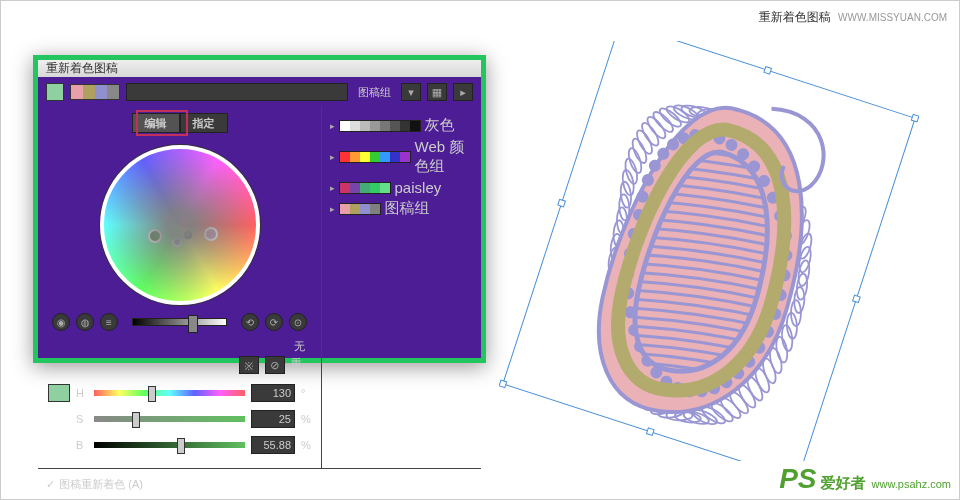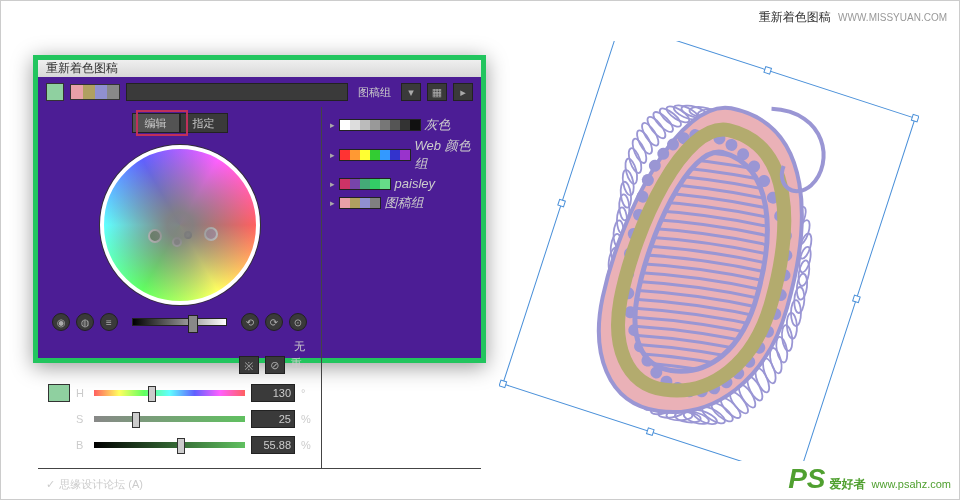--- a/index.html
+++ b/index.html
@@ -1,36 +1,36 @@
 <!DOCTYPE html>
 <html><head>
 <meta charset="utf-8">
 <style>
   * { box-sizing: border-box; margin: 0; padding: 0; }
   body { width: 960px; height: 500px; background: #fff; font-family: "Microsoft YaHei", sans-serif; font-size: 11px; position: relative; overflow: hidden; border: 1px solid #ccc; }
   .top-watermark { position: absolute; top: 8px; right: 12px; font-size: 12px; color: #333; }
   .top-watermark .url { font-size: 10px; color: #999; margin-left: 4px; }
   .bottom-watermark { position: absolute; bottom: 4px; right: 8px; display: flex; align-items: baseline; justify-content: flex-end; }
   .bottom-watermark .ps { font-size: 28px; font-weight: bold; font-style: italic; color: #50a030; }
-  .bottom-watermark .zh { font-size: 12px; font-weight: bold; color: #50a030; margin-left: 4px; }
+  .bottom-watermark .zh { font-size: 15px; font-weight: bold; color: #50a030; margin-left: 4px; }
   .bottom-watermark .url { font-size: 11px; color: #50a030; margin-left: 6px; }
   .dialog { position: absolute; left: 32px; top: 54px; width: 453px; height: 308px; background: #4c1d95; border: 5px solid #22c55e; box-shadow: 0 4px 20px rgba(0,0,0,0.4); color: #ccc; display: flex; flex-direction: column; }
   .titlebar { height: 24px; background: linear-gradient(#efefef,#d8d8d8); color: #333; display: flex; align-items: center; padding: 0 8px; font-size: 12px; }
   .toolbar-row { display: flex; align-items: center; padding: 6px 8px; gap: 6px; }
   .swatch-sm { width: 18px; height: 18px; border: 1px solid #333; background: #8fd0a0; }
   .swatch-strip { display: flex; height: 16px; border: 1px solid #333; }
   .swatch-strip div { width: 12px; height: 14px; }
   .dropdown { flex: 1; height: 18px; background: #3a3a3a; border: 1px solid #222; }
   .preset-label { color: #ccc; font-size: 11px; padding: 0 4px; }
   .icon-btn { width: 20px; height: 18px; background: #3a3a3a; border: 1px solid #222; display: flex; align-items: center; justify-content: center; color: #aaa; }
   .body { display: flex; flex: 1; }
   .left-panel { flex: 1; padding: 6px 10px 10px 10px; display: flex; flex-direction: column; }
   .right-panel { width: 160px; padding: 6px 8px; border-left: 1px solid #444; }
   .tabs { display: flex; justify-content: center; margin-bottom: 6px; position: relative; }
-  .tab { width: 48px; height: 20px; background: #3a3a3a; border: 1px solid #222; color: #ccc; display: flex; align-items: center; justify-content: center; font-size: 11px; }
+  .tab { width: 48px; height: 20px; background: #3a3a3a; border: 1px solid #222; color: #ccc; display: flex; align-items: center; justify-content: center; font-size: 11px; font-weight: bold; }
   .tab.active { background: #535353; }
   .tabs-highlight { position: absolute; left: 88px; top: -3px; width: 52px; height: 26px; border: 2px solid #c0305a; pointer-events: none; }
   .wheel-wrap { display: flex; justify-content: center; margin-top: 6px; }
   .wheel { width: 160px; height: 160px; border-radius: 50%; background: conic-gradient(from 90deg, #ff6060, #ffff60, #60ff60, #60ffff, #6060ff, #ff60ff, #ff6060); position: relative; border: 4px solid #fff; box-shadow: 0 0 0 1px #333; }
   .wheel::after { content:""; position:absolute; inset:0; border-radius:50%; background: radial-gradient(circle, rgba(128,128,128,0.95) 12%, rgba(128,128,128,0.5) 40%, rgba(128,128,128,0) 70%); }
   .wheel-dot { position: absolute; width: 14px; height: 14px; border-radius: 50%; border: 2px solid #fff; }
   .wheel-dot.d1 { left: 44px; top: 80px; background: #3a7a3a; }
   .wheel-dot.d2 { left: 68px; top: 88px; background: #888; width:10px; height:10px; }
   .wheel-dot.d3 { left: 80px; top: 82px; background: #777; width:8px; height:8px; border-color:#333; }
   .wheel-dot.d4 { left: 100px; top: 78px; background: #d090b0; }
@@ -51,21 +51,21 @@
   .hsb-slider.b::after { left: 55%; }
   .hsb-input { width: 44px; height: 18px; background: #3a3a3a; border: 1px solid #222; color: #ccc; text-align: right; padding: 0 3px; font-size: 11px; }
   .hsb-unit { width: 10px; color: #ccc; }
   .checkbox-row { padding: 8px; border-top: 1px solid #444; display:flex; align-items:center; gap:4px; color:#ccc; }
   .footer { display: flex; justify-content: flex-end; padding: 8px; gap: 10px; border-top: 1px solid #444; background:#535353; }
   .group-label { color: #ccc; margin-bottom: 4px; }
   .group-row { display: flex; align-items: center; margin: 3px 0; gap: 4px; }
   .tri { color: #aaa; font-size: 9px; }
   .group-swatches { display: flex; height: 12px; border:1px solid #222; }
   .group-swatches div { width: 10px; height: 10px; }
-  .group-name { color: #ccc; font-size: 13px; font-style: italic; }
+  .group-name { color: #ccc; font-size: 15px; }
   .no-label { text-align: right; color:#ccc; font-size:11px; padding-right:6px; margin-bottom:2px; }
   .canvas { position: absolute; right: 40px; top: 40px; width: 420px; height: 420px; }
 </style>
 </head>
 <body>
 
 <div class="top-watermark">
   <span>重新着色图稿</span>
   <span class="url">WWW.MISSYUAN.COM</span>
 </div>
@@ -192,21 +192,21 @@
               <div style="background: rgb(144, 144, 208);"></div>
               <div style="background: rgb(128, 128, 128);"></div>
             </div>
             <span class="group-name">图稿组</span>
           </div>
         </div>
     </div>
   </div>
   <div class="checkbox-row">
     <span>✓</span>
-    <span>思缘设计论坛 (A)</span>
+    <span>图稿重新着色 (A)</span>
   </div>
   <div class="footer">
     
     
   </div>
 </div>
 
 <div class="canvas">
 
   <svg width="420" height="420" style="position:absolute; left:0; top:0;">

